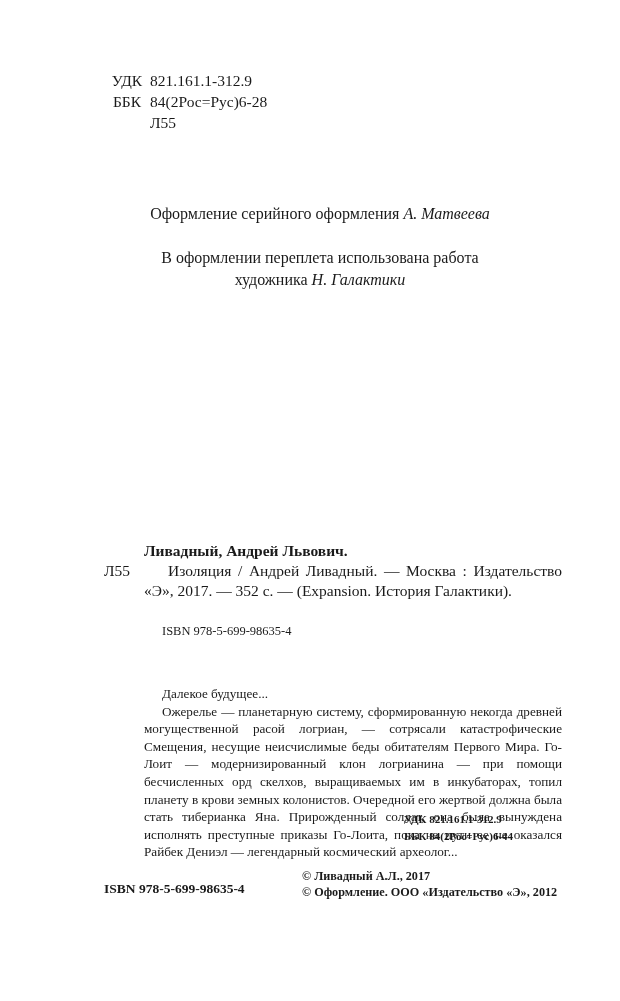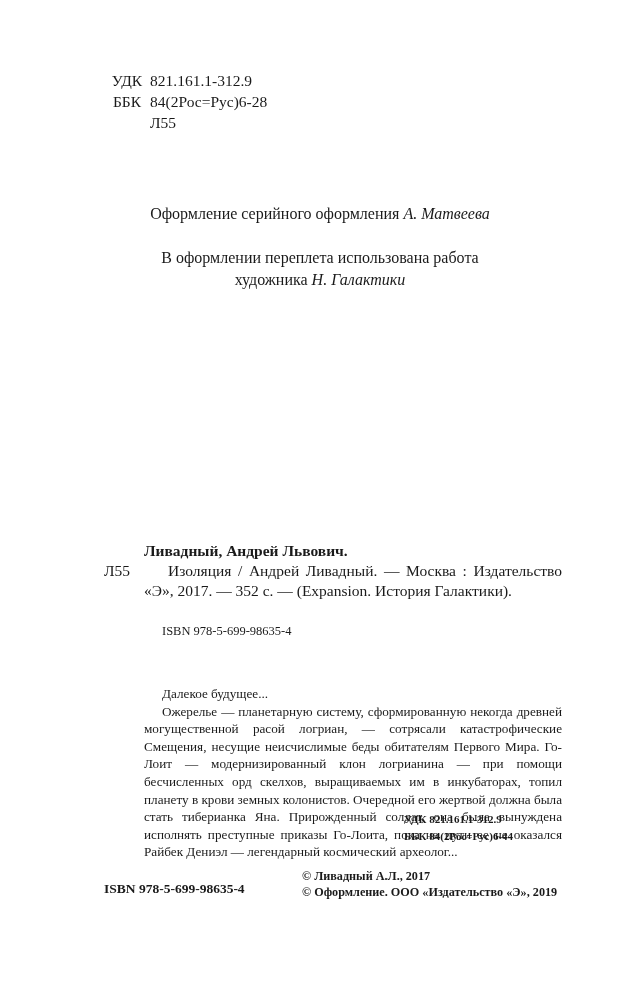--- a/index.html
+++ b/index.html
@@ -158,14 +158,14 @@
 
 <div class="abs class-bottom">
   <div>УДК 821.161.1-312.9</div>
   <div>ББК 84(2Рос=Рус)6-44</div>
 </div>
 
 <div class="abs isbn-bottom">ISBN 978-5-699-98635-4</div>
 
 <div class="abs copyright">
   <div>© Ливадный А.Л., 2017</div>
-  <div>© Оформление. ООО «Издательство «Э», 2019</div>
+  <div>© Оформление. ООО «Издательство «Э», 2012</div>
 </div>
 
 </body></html>

